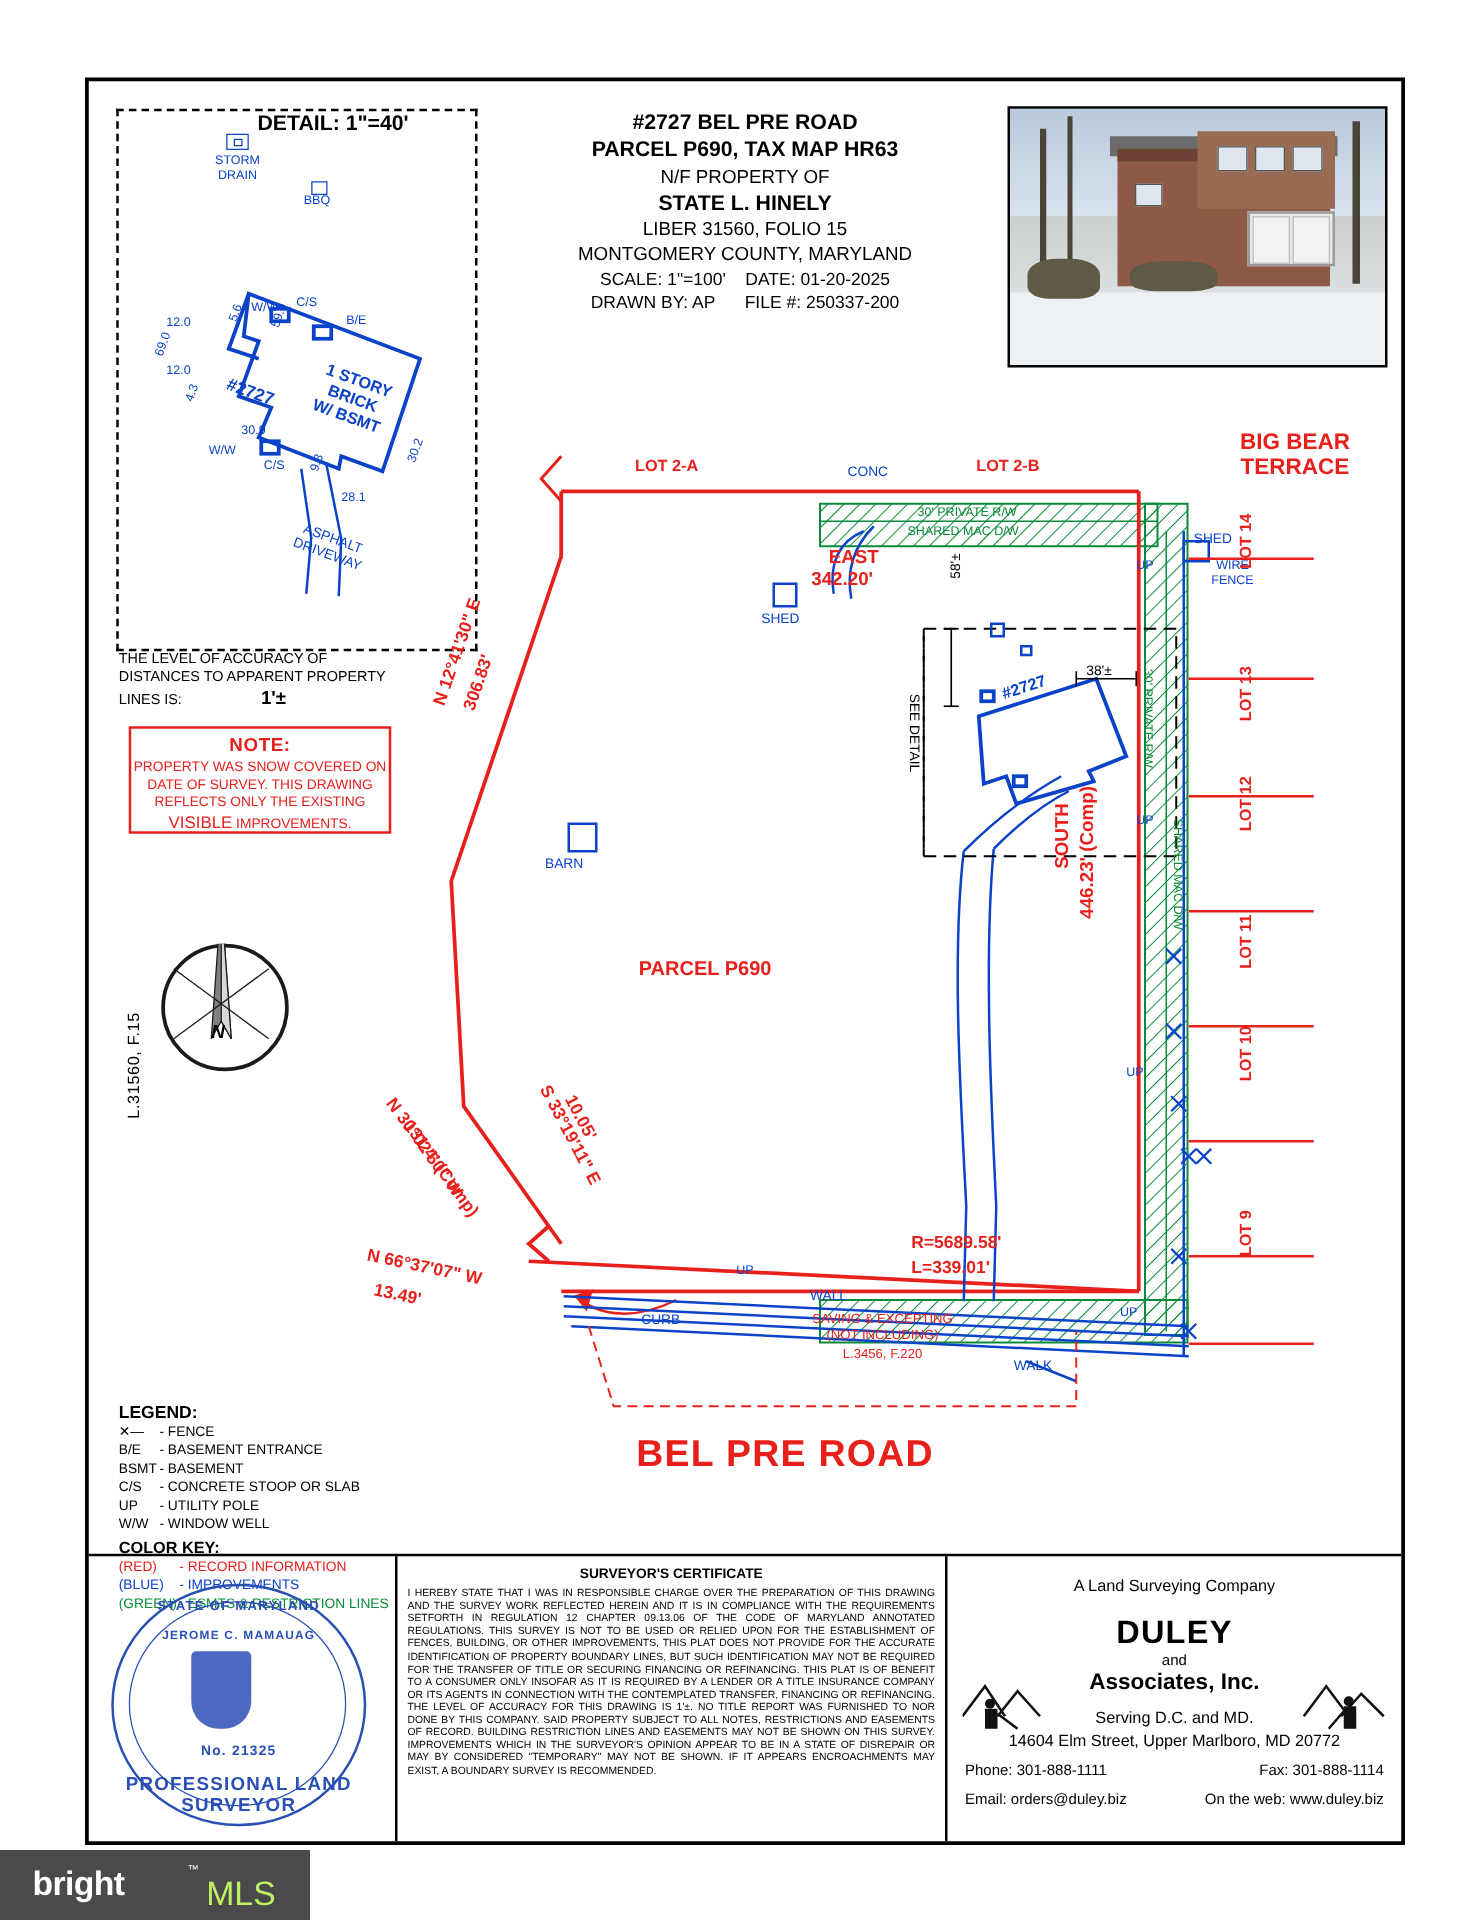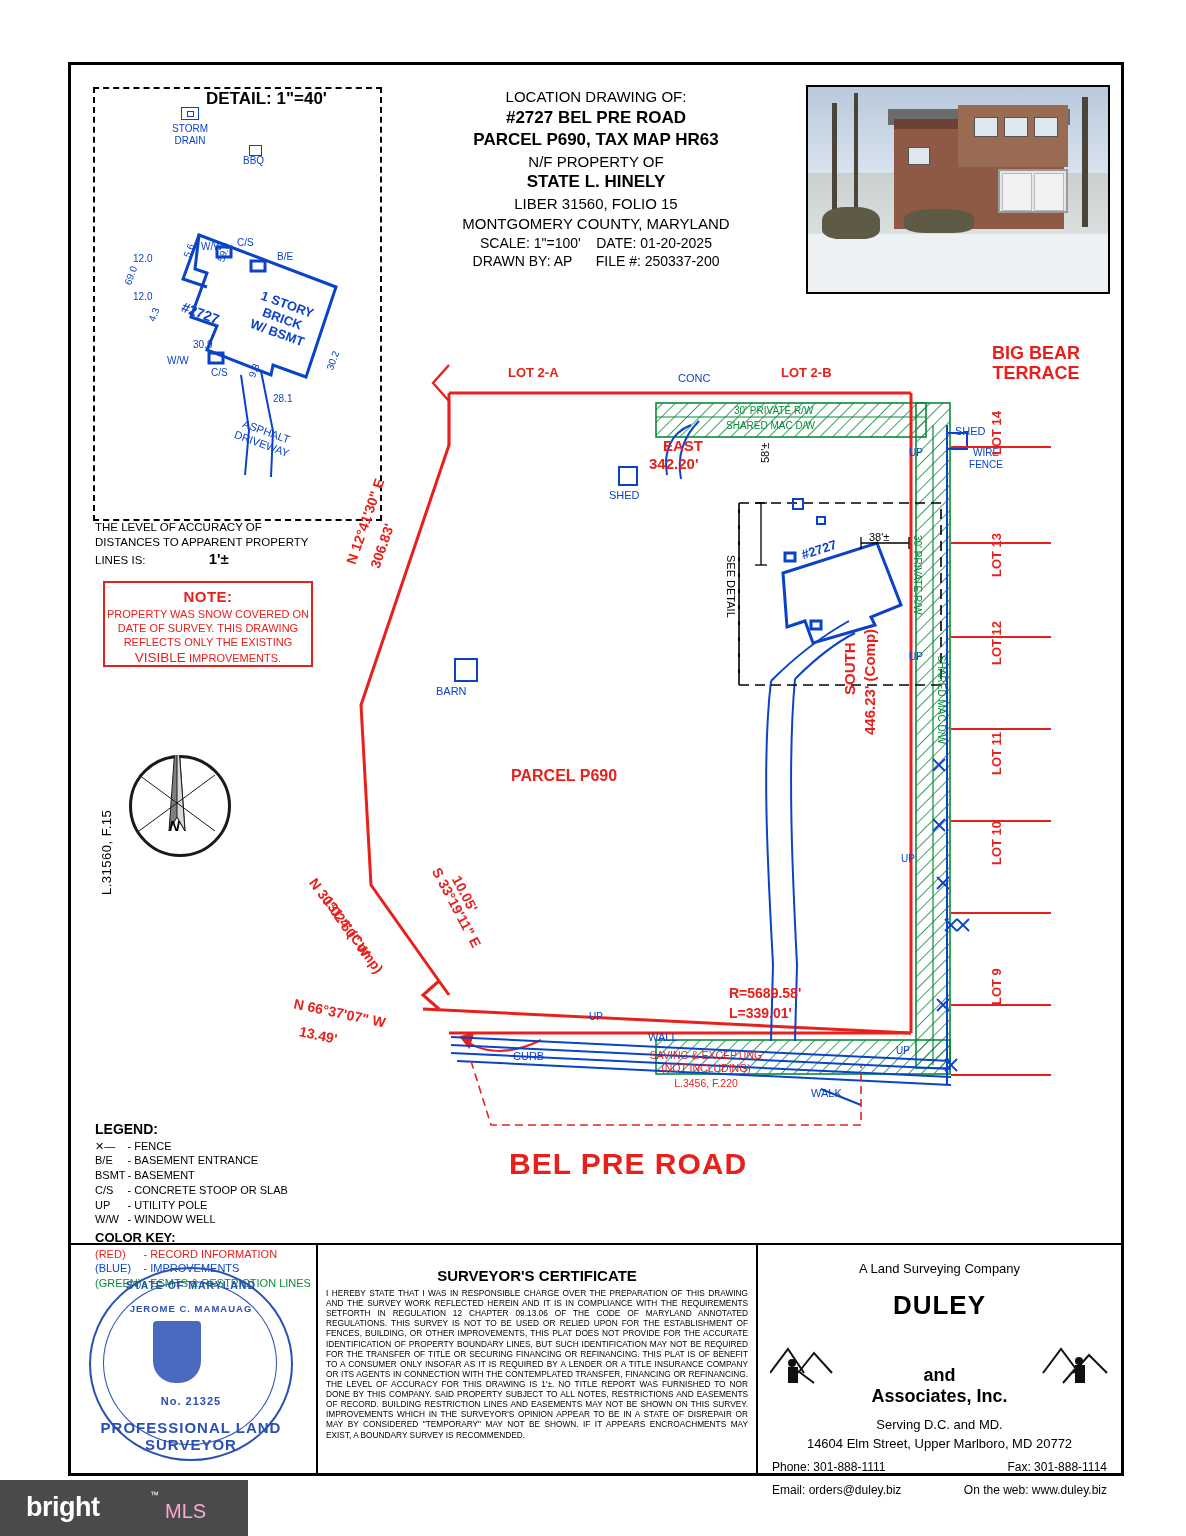--- a/index.html
+++ b/index.html
@@ -57,52 +57,51 @@
   #legend .lt{font-size:14px;font-weight:bold;}
   #legend .ck{font-size:13px;font-weight:bold;margin-top:2px;}
   #legend table{border-collapse:collapse;}
   #legend td{padding:0 2px 0 0;font-size:11px;vertical-align:top;white-space:nowrap;}
 
   
   #bottom{position:absolute;left:0;bottom:0;width:100%;height:230px;border-top:2px solid #000;box-sizing:border-box;display:flex;}
   #seal-cell{width:245px;border-right:2px solid #000;position:relative;}
   #cert-cell{width:440px;border-right:2px solid #000;position:relative;padding:6px 8px;box-sizing:border-box;}
   #co-cell{flex:1;position:relative;text-align:center;}
-  #cert-title{font-size:15px;font-weight:bold;text-align:center;margin:16px 0 4px;}
+  #cert-title{font-size:11px;font-weight:bold;text-align:center;margin:2px 0 4px;}
   #cert-text{font-size:8.3px;line-height:1.22;text-align:justify;}
   #co-cell .c1{font-size:13px;margin-top:16px;}
   #co-cell .c2{font-size:26px;font-weight:bold;letter-spacing:1px;margin-top:14px;}
-  #co-cell .c3{font-size:18px;font-weight:bold;margin-top:44px;}
+  #co-cell .c3{font-size:12px;font-weight:normal;}
   #co-cell .c4{font-size:18px;font-weight:bold;}
   #co-cell .c5{font-size:13px;margin-top:10px;}
   #co-cell .c6{font-size:13px;margin-top:4px;}
   #co-cell .row{display:flex;justify-content:space-between;font-size:12px;margin:9px 14px 0;}
   .seal-circ{position:absolute;left:18px;top:22px;width:200px;height:190px;border:2px solid #2a4fb5;border-radius:50%;color:#2a4fb5;}
   .seal-circ2{position:absolute;left:12px;top:12px;width:172px;height:162px;border:1.5px solid #2a4fb5;border-radius:50%;}
   .seal-t{position:absolute;width:100%;text-align:center;font-size:10.5px;font-weight:bold;color:#2a4fb5;letter-spacing:1px;}
   .shield{position:absolute;left:62px;top:52px;width:48px;height:62px;background:#2a4fb5;border-radius:4px 4px 22px 22px;opacity:.85;}
 
   
   #mls{position:absolute;left:0;bottom:0;width:248px;height:56px;background:#4a4a4a;color:#fff;}
   #mls .bt{position:absolute;left:26px;top:12px;font-size:27px;font-weight:bold;letter-spacing:-.5px;}
-  #mls .st{position:absolute;left:165px;top:20px;font-size:20px;color:#f9a8d4;}
+  #mls .st{position:absolute;left:165px;top:20px;font-size:27px;color:#bef264;}
   #mls .tm{position:absolute;left:150px;top:10px;font-size:9px;}
 
   
   #svg-wrap{position:absolute;left:0;top:0;width:1050px;height:1408px;}
 
   .lbl{position:absolute;font-size:12px;}
 </style>
 </head>
 <body>
 
 <div class="plat">
 
   <div class="abs c" id="title-block">
-    <div class="t1">LOCATION DRAWING OF:</div>
     <div class="t2">#2727 BEL PRE ROAD</div>
     <div class="t2">PARCEL P690, TAX MAP HR63</div>
     <div class="t3">N/F PROPERTY OF</div>
     <div class="t4">STATE L. HINELY</div>
     <div class="t3">LIBER 31560, FOLIO 15</div>
     <div class="t3">MONTGOMERY COUNTY, MARYLAND</div>
     <div class="t5">
       <span>SCALE: 1"=100'</span>&nbsp;&nbsp;&nbsp;
       <span>DATE: 01-20-2025</span>
     </div>

